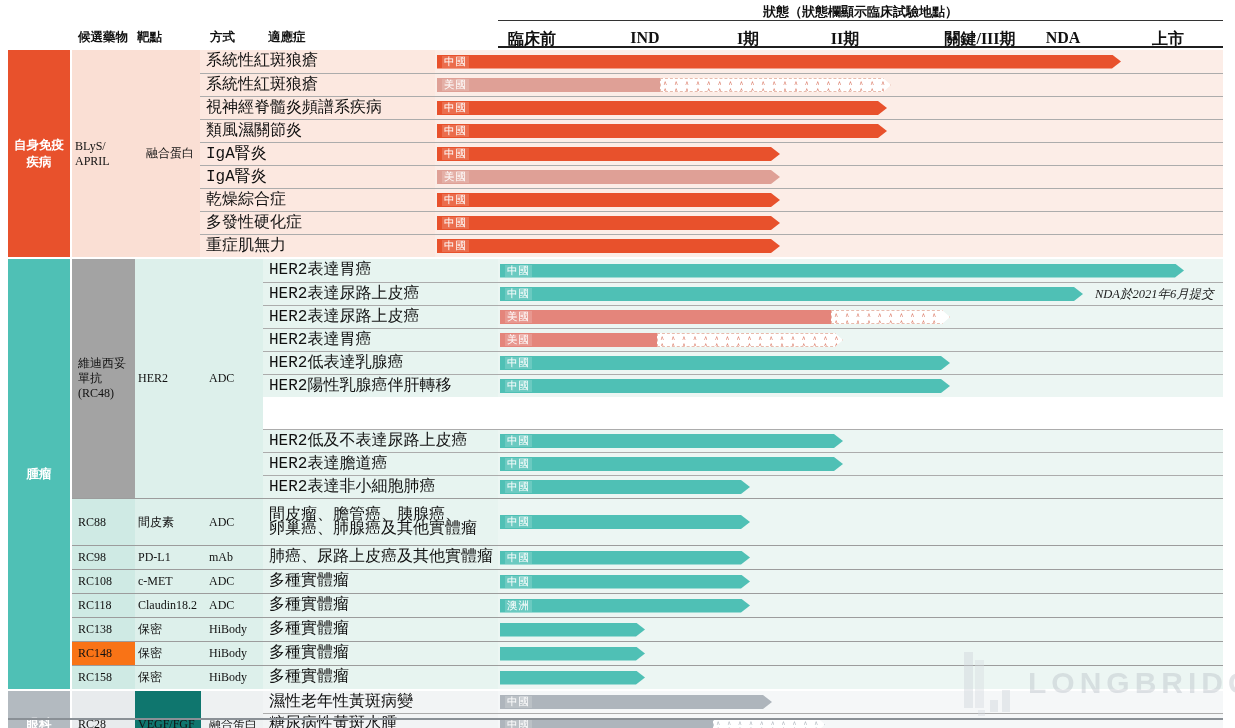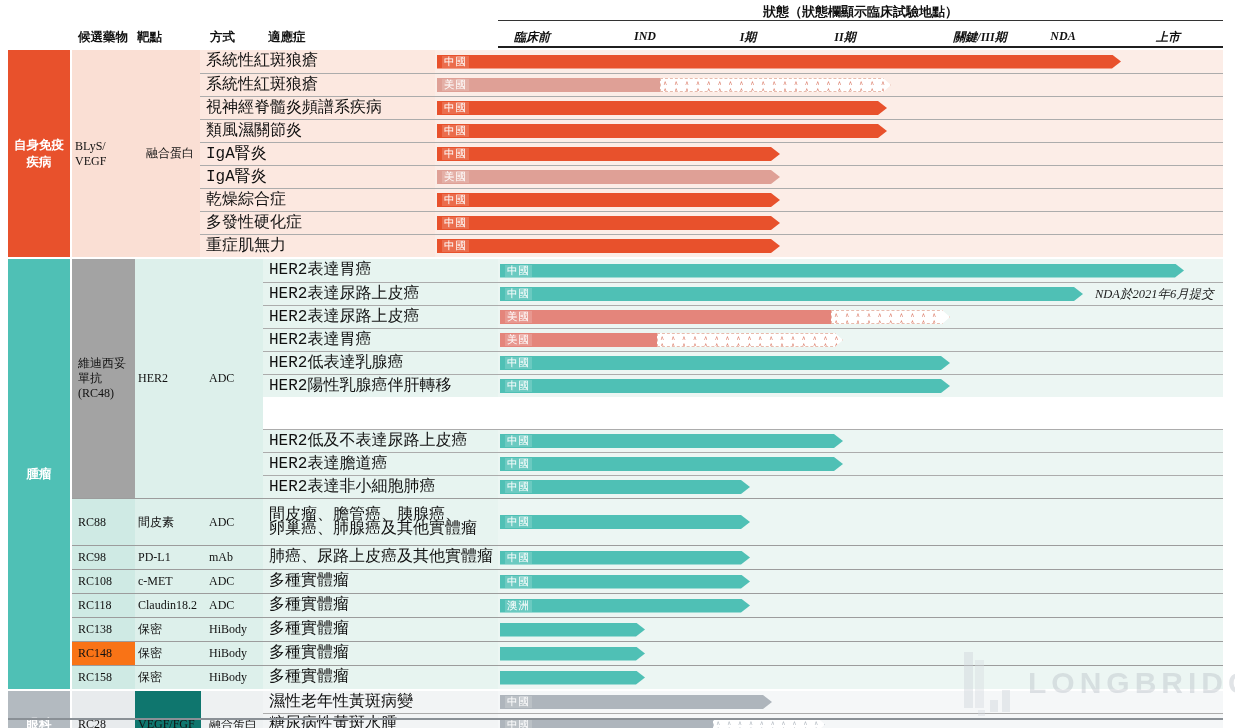--- a/index.html
+++ b/index.html
@@ -5,21 +5,21 @@
   html,body{margin:0;padding:0;background:#fff;}
   .page{position:relative;width:1235px;height:728px;background:#fff;overflow:hidden;
         font-family:"Liberation Serif","DejaVu Serif",serif;color:#111;}
   .title{position:absolute;top:3px;left:498px;width:725px;text-align:center;
          font-weight:bold;font-size:13px;}
   .hline{position:absolute;left:498px;width:725px;height:0;}
   #line1{top:20px;border-top:1.5px solid #333;}
   #line2{top:46px;border-top:2px solid #1f1f1f;}
   .colhead{position:absolute;top:29px;font-weight:bold;font-size:12.5px;white-space:nowrap;}
   .stagehead{position:absolute;top:29px;transform:translateX(-50%);
-             font-weight:bold;font-size:12px;white-space:nowrap;font-style:italic;}
+             font-weight:bold;font-size:16px;white-space:nowrap;}
   #sections{position:absolute;top:50px;left:8px;width:1215px;}
   .section{display:flex;}
   .section + .section{margin-top:2px;}
   .strip{width:62px;margin-right:2px;display:flex;align-items:center;justify-content:center;
          text-align:center;color:#fff;font-weight:bold;font-size:12.5px;line-height:17px;}
   .groups{flex:1;display:flex;flex-direction:column;}
   .group{display:flex;}
   .group.bt{border-top:1px solid #9c9c9c;}
   .cell{display:flex;align-items:center;box-sizing:border-box;font-size:12px;
         white-space:pre-line;line-height:15px;}
@@ -70,21 +70,21 @@
       <div class="stagehead" style="left: 1063px;">NDA</div>
       <div class="stagehead" style="left: 1168px;">上市</div>
     </div>
 
   <div id="sections">
       <div class="section">
         <div class="strip" style="background: rgb(232, 81, 44);">自身免疫疾病</div>
         <div class="groups">
           <div class="group">
             <div class="cell target" style="background: rgb(250, 223, 212);">BLyS/
-VEGF</div>
+APRIL</div>
             <div class="cell mode" style="background: rgb(250, 223, 212);">融合蛋白</div>
             <div class="rows">
               <div class="row" style="height: 23px;">
                 <div class="ind" style="background: rgb(252, 232, 224);">系統性紅斑狼瘡</div>
                 <div class="barcell" style="background: rgb(252, 237, 231);">
                   <div class="bar arrow" style="background: rgb(232, 81, 44); width: 684px;"></div>
                   <div class="loc">中國</div>
                 </div>
               </div>
               <div class="row bt" style="height: 23px;">

